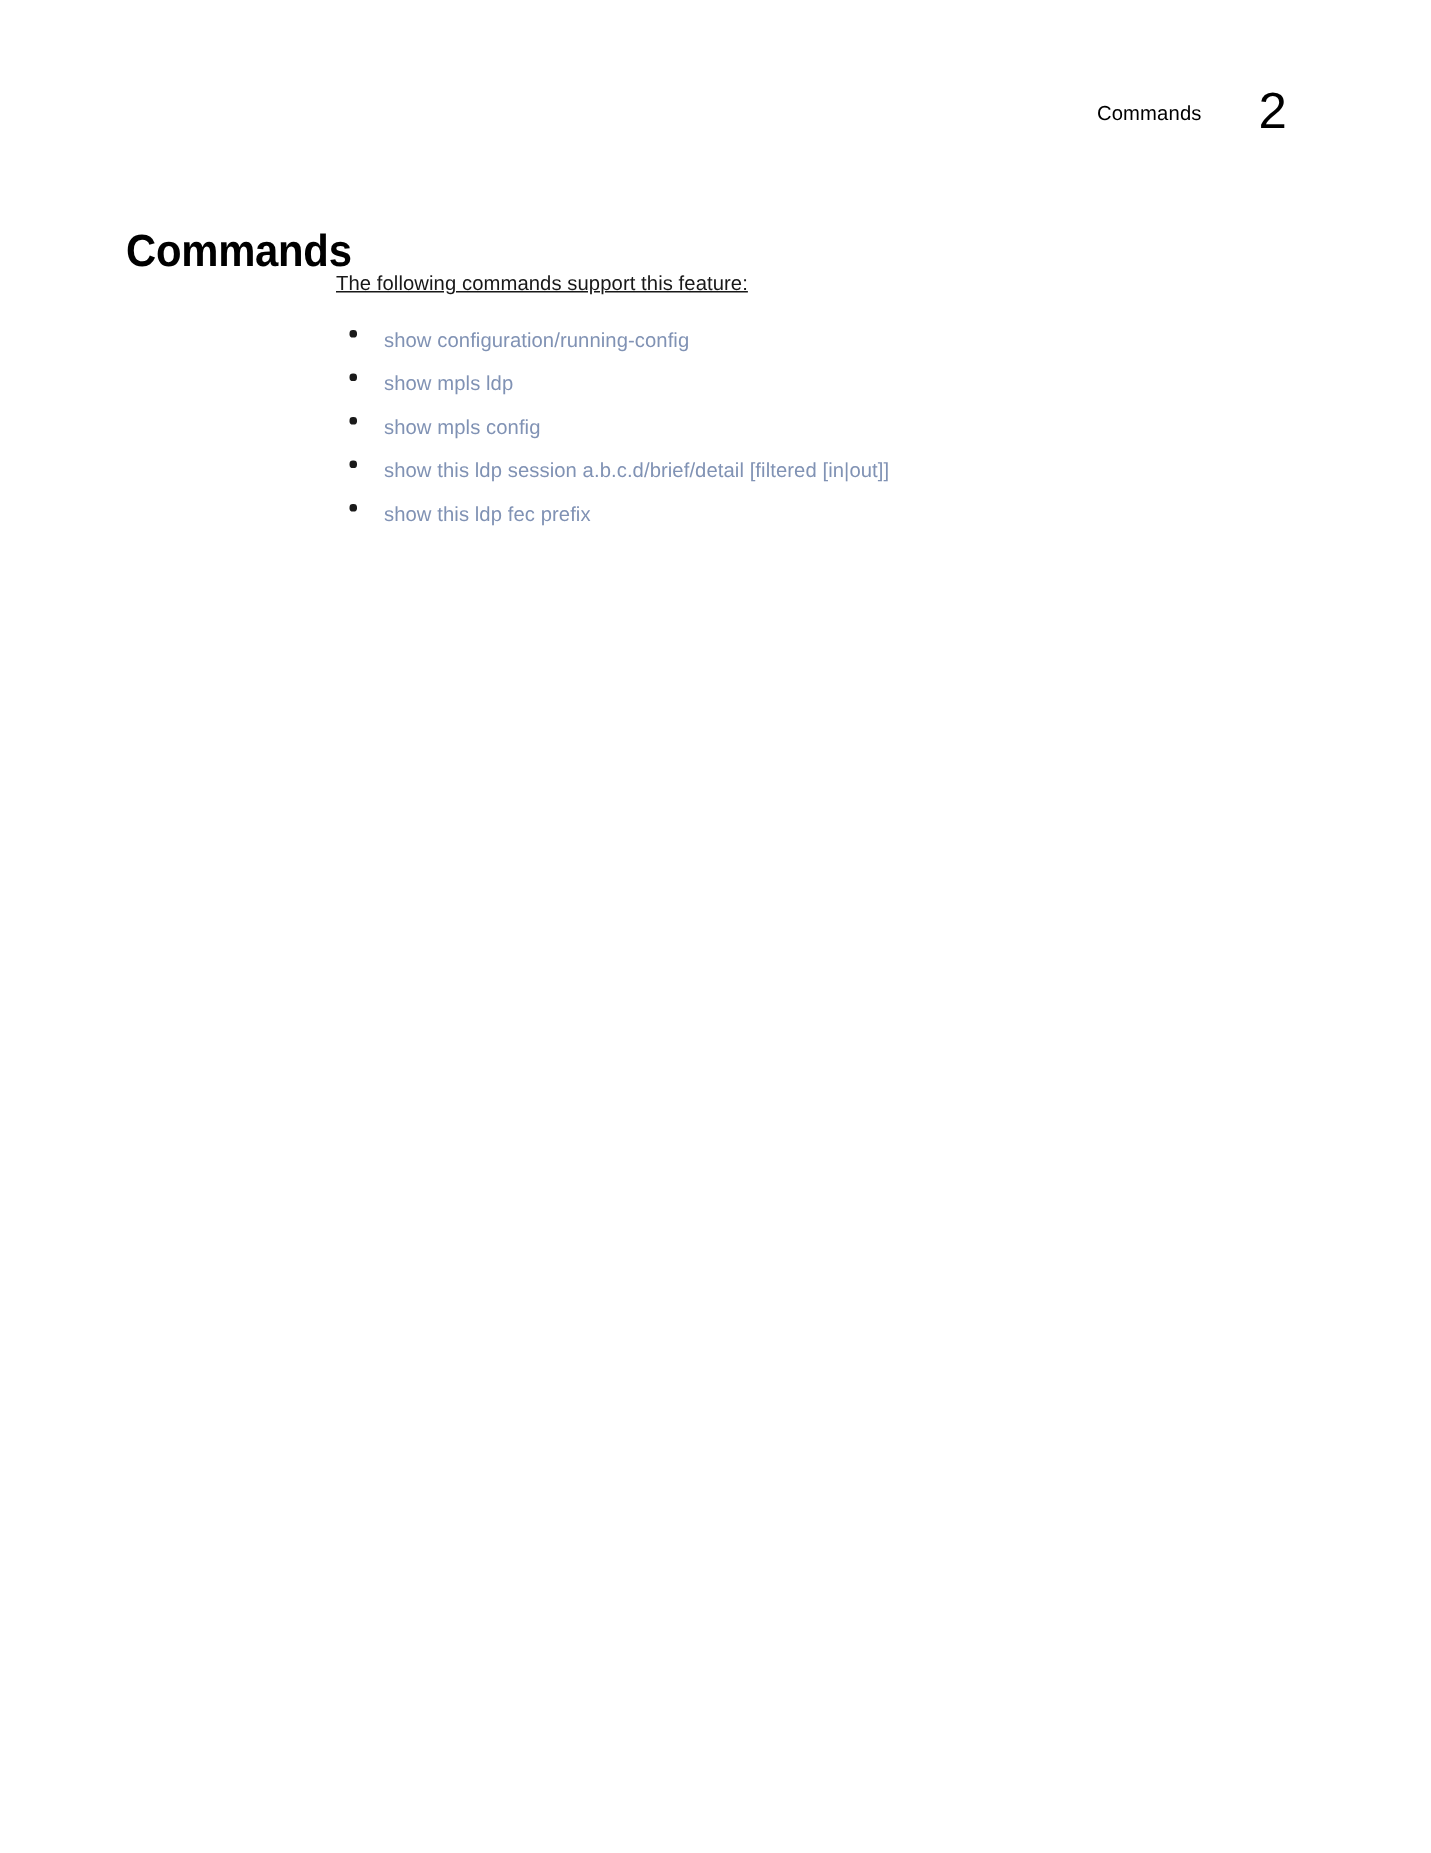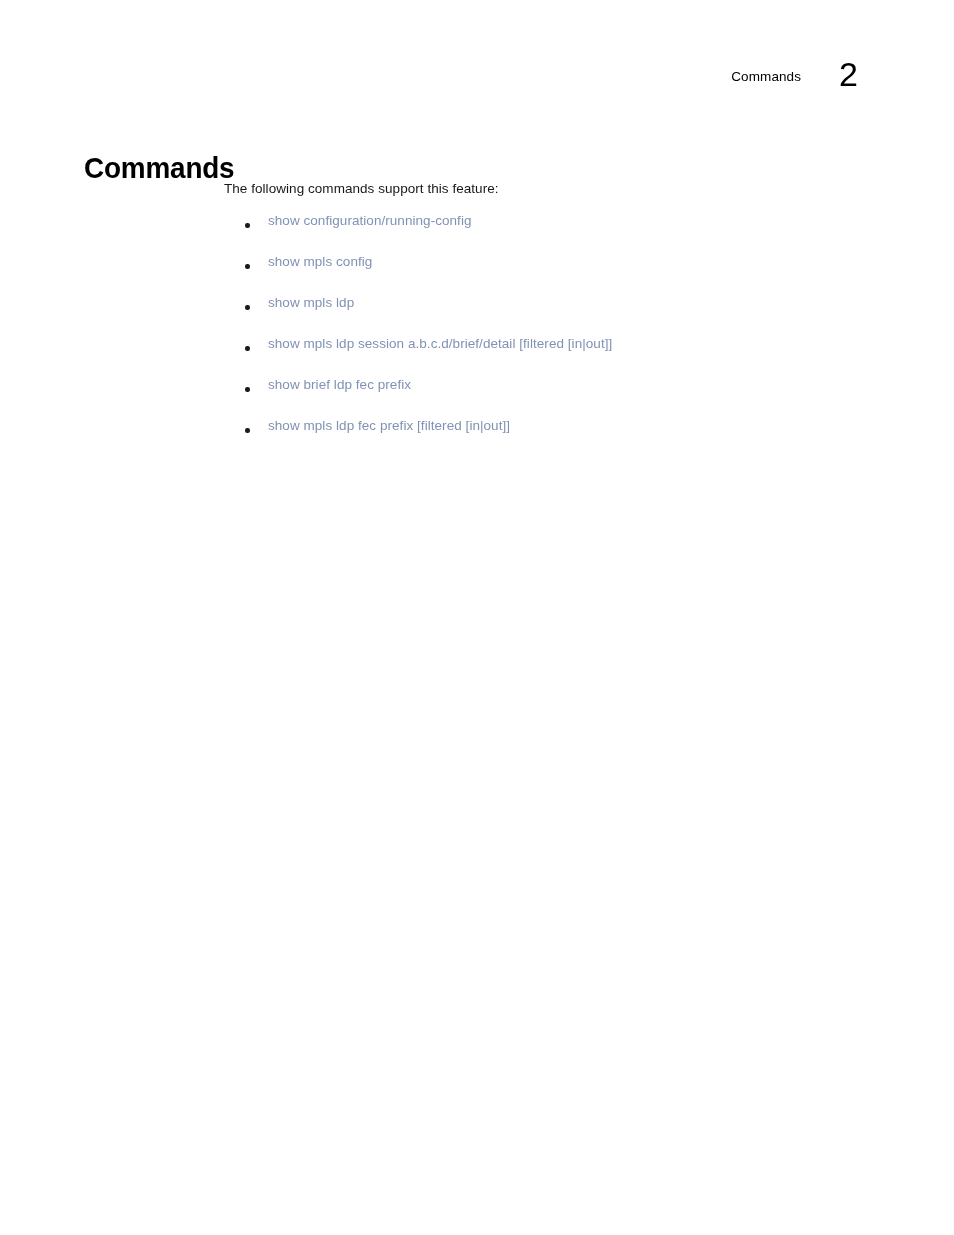--- a/index.html
+++ b/index.html
@@ -74,35 +74,36 @@
     width: 660px;
   }
 
   .intro-text {
     font-family: "Liberation Sans", sans-serif;
     font-size: 13.5px;
     line-height: 16px;
     color: #181818;
     margin: 0 0 13px 0;
     letter-spacing: 0.05px;
+    text-decoration: underline;
   }
 
   .command-list {
     list-style: none;
     margin: 0;
     padding: 0;
   }
 
   .command-item {
     position: relative;
     padding-left: 28px;
-    margin: 16px;
+    margin: 4px;
     height: 25px;
     display: flex;
-    align-items: flex-start;
+    align-items: flex-end;
   }
 
   .bullet {
     position: absolute;
     left: 5px;
     top: 10px;
     width: 4.5px;
     height: 4.5px;
     border-radius: 50%;
     background: #1a1a1a;
@@ -134,34 +135,30 @@
 
     <p class="intro-text">The following commands support this feature:</p>
 
     <ul class="command-list">
       <li class="command-item">
         <span class="bullet"></span>
         <a class="command-link" href="#">show configuration/running-config</a>
       </li>
       <li class="command-item">
         <span class="bullet"></span>
+        <a class="command-link" href="#">show mpls ldp</a>
+      </li>
+      <li class="command-item">
+        <span class="bullet"></span>
         <a class="command-link" href="#">show mpls config</a>
       </li>
       <li class="command-item">
         <span class="bullet"></span>
-        <a class="command-link" href="#">show mpls ldp</a>
+        <a class="command-link" href="#">show this ldp session a.b.c.d/brief/detail [filtered [in|out]]</a>
       </li>
       <li class="command-item">
         <span class="bullet"></span>
-        <a class="command-link" href="#">show mpls ldp session a.b.c.d/brief/detail [filtered [in|out]]</a>
-      </li>
-      <li class="command-item">
-        <span class="bullet"></span>
-        <a class="command-link" href="#">show brief ldp fec prefix</a>
-      </li>
-      <li class="command-item">
-        <span class="bullet"></span>
-        <a class="command-link" href="#">show mpls ldp fec prefix [filtered [in|out]]</a>
+        <a class="command-link" href="#">show this ldp fec prefix</a>
       </li>
     </ul>
 
   </div>
 </div>
 
 </body></html>

